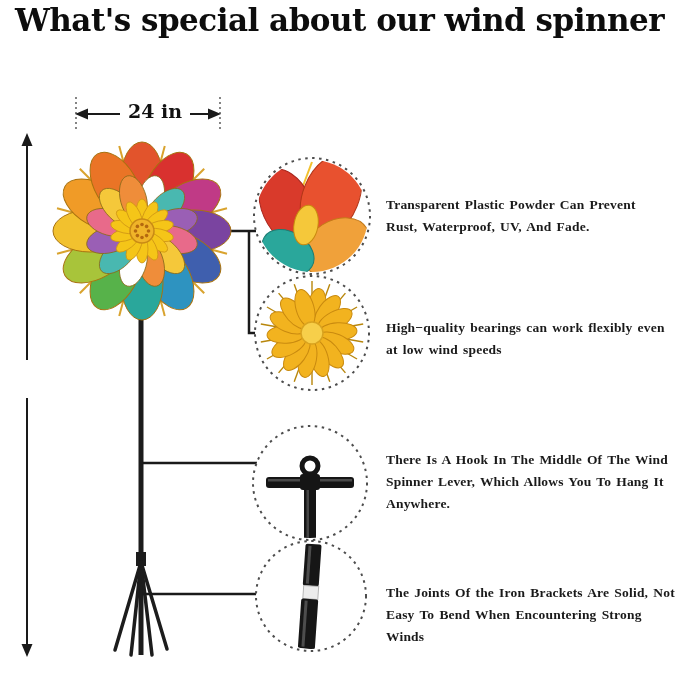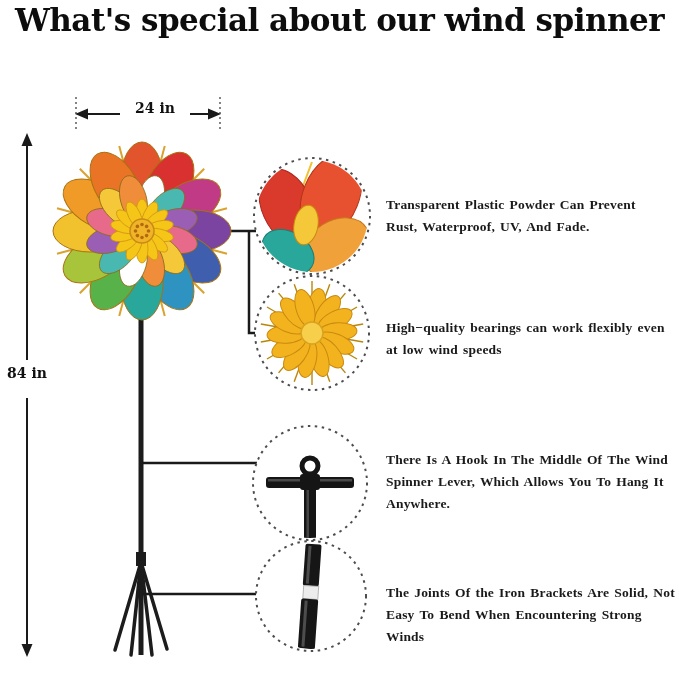--- a/index.html
+++ b/index.html
@@ -19,21 +19,21 @@
     font-size:31px;
     letter-spacing:-0.5px;
     color:#0d0d0d;
     margin:0;padding-top:2px;
   }
   .scene{position:absolute;top:0;left:0;}
   .dim-label{
     position:absolute;
     font-family:"DejaVu Serif","Liberation Serif",serif;
     font-weight:700;
-    font-size:14px;
+    font-size:19px;
     color:#111;
     text-align:center;
     background:#fff;
   }
   .dim-label.w{left:120px;top:100px;width:70px;}
   .dim-label.h{left:0px;top:365px;width:54px;}
   .callout-text{
     position:absolute;
     font-size:13.5px;
     line-height:1.62;
@@ -234,20 +234,19 @@
         <circle cx="142" cy="237.5" r="1.8" fill="#b5690f"></circle>
         <circle cx="137.40380592228743" cy="235.59619407771257" r="1.8" fill="#b5690f"></circle>
         <circle cx="135.5" cy="231" r="1.8" fill="#b5690f"></circle>
         <circle cx="137.40380592228743" cy="226.40380592228743" r="1.8" fill="#b5690f"></circle>
         <circle cx="142" cy="224.5" r="1.8" fill="#b5690f"></circle>
         <circle cx="146.59619407771257" cy="226.40380592228743" r="1.8" fill="#b5690f"></circle>
       </g>
   </svg>
 
   <div class="dim-label w">24 in</div>
-  <div class="dim-label h">84 in</div>
 
   <p class="callout-text ct1">Transparent Plastic Powder Can Prevent Rust, Waterproof, UV, And Fade.</p>
   <p class="callout-text ct2">High−quality bearings can work flexibly even at low wind speeds</p>
   <p class="callout-text ct3">There Is A Hook In The Middle Of The Wind Spinner Lever, Which Allows You To Hang It Anywhere.</p>
   <p class="callout-text ct4">The Joints Of the Iron Brackets Are Solid, Not Easy To Bend When Encountering Strong Winds</p>
 
 </div>
 
 </body></html>

